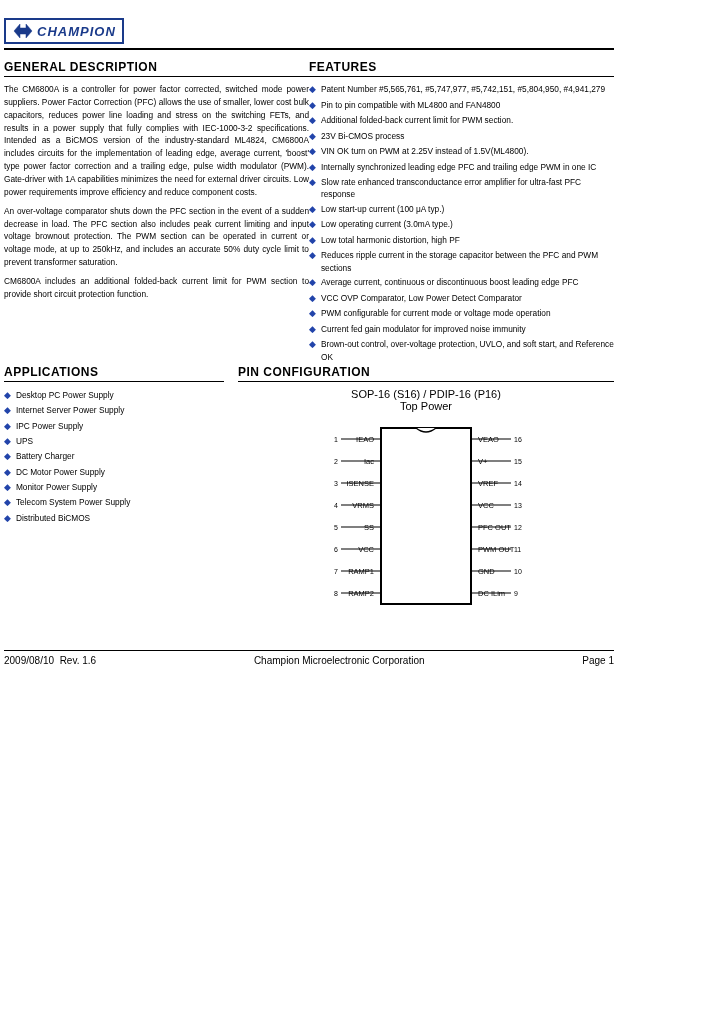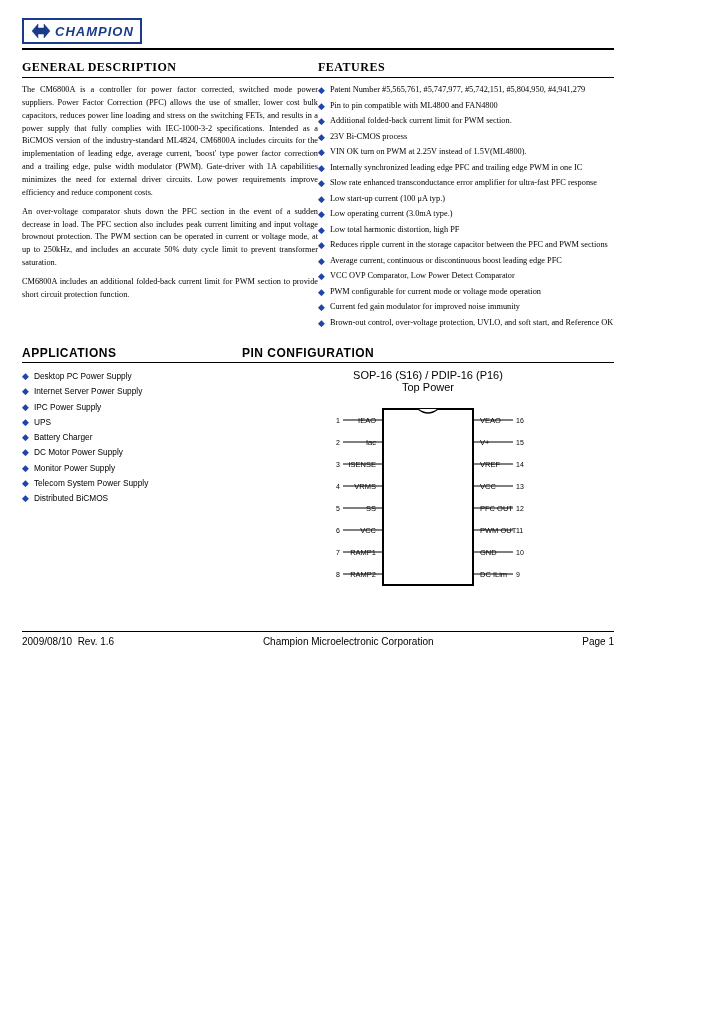--- a/index.html
+++ b/index.html
@@ -9,21 +9,21 @@
       background: #fff;
       color: #000;
       width: 720px;
       min-height: 1012px;
       padding: 0;
     }
     .page {
       width: 636px;
       min-height: 1012px;
       background: #fff;
-      padding: 18px 22px 12px 22px;
+      padding: 18px 22px 12px 4px;
       position: relative;
       border-radius: 23px;
     }
     
     .header {
       display: flex;
       align-items: flex-end;
       justify-content: space-between;
       border-bottom: 2.5px solid #000;
       padding-bottom: 4px;
@@ -71,21 +71,20 @@
       letter-spacing: 1.5px;
       font-variant: small-caps;
       text-transform: uppercase;
       margin-top: 2px;
     }
 
     
     .two-col {
       display: flex;
       gap: 0;
-      font-family: Liberation Serif, serif;
     }
     .col-left { flex: 1 1 0; }
     .col-right { flex: 1 1 0; }
 
     .section-title {
       font-size: 12px;
       font-weight: 900;
       text-transform: uppercase;
       border-bottom: 1.5px solid #000;
       padding-bottom: 2px;
@@ -116,21 +115,22 @@
       color: #2244aa;
       font-size: 9px;
       margin-right: 5px;
       margin-top: 0px;
       flex-shrink: 0;
     }
 
     
     .bottom-two-col {
       display: flex;
-      margin-top: 14px;
+      gap: 14px;
+      margin-top: 0;
       justify-content: center;
     }
     .app-col { flex: 0 0 220px; }
     .pin-col { flex: 1 1 0; }
 
     .app-list {
       list-style: none;
       padding: 0;
     }
     .app-list li {

